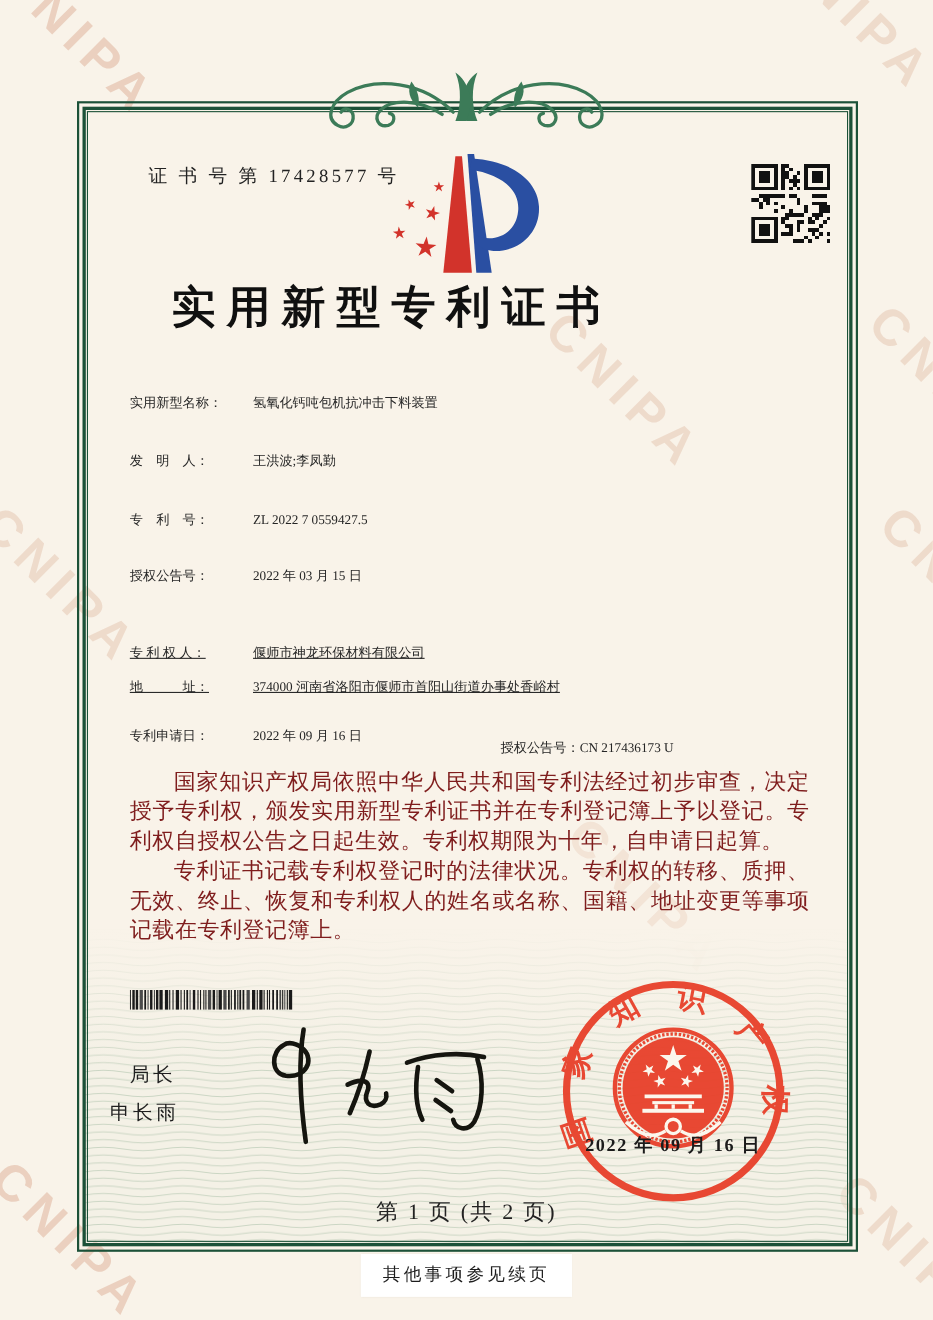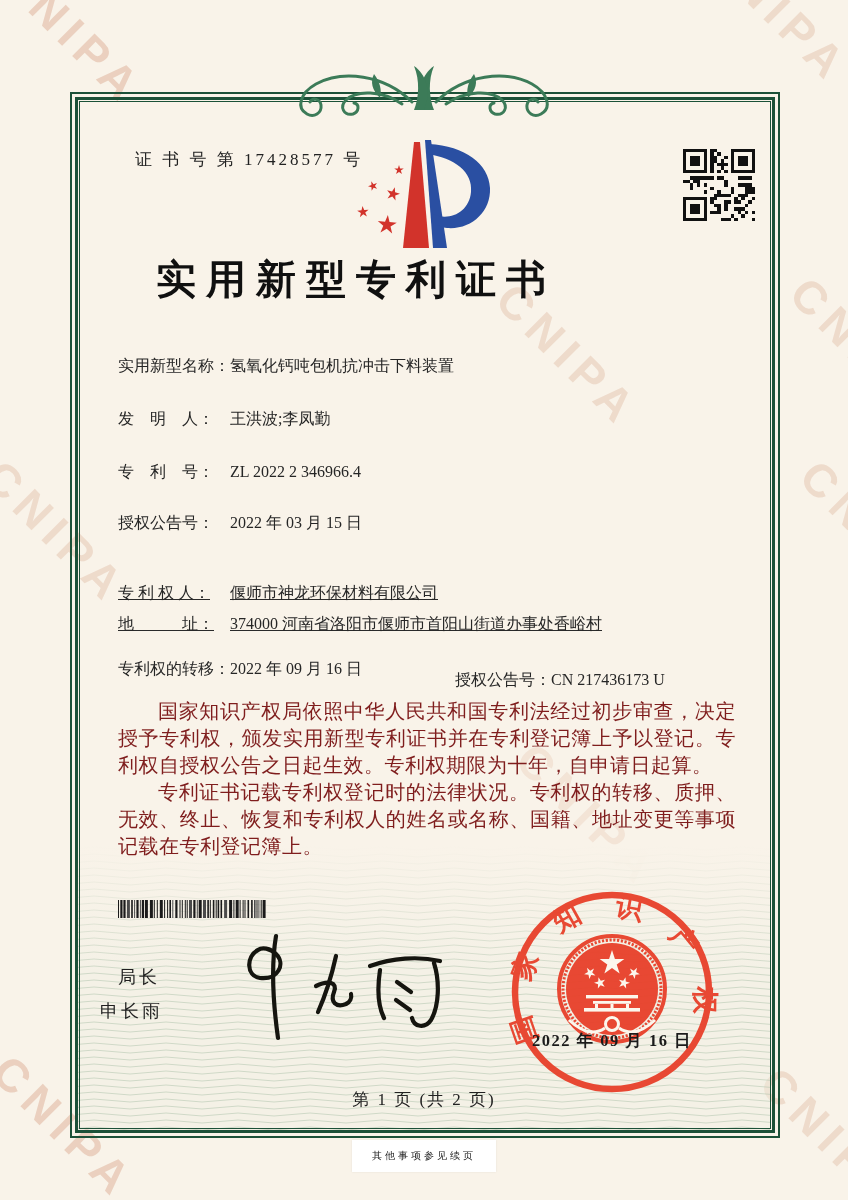--- a/index.html
+++ b/index.html
@@ -23,40 +23,40 @@
   .frame-in{position:absolute;left:1px;top:1px;right:1px;bottom:1px;border:1px solid #1c5138;}
   
   .waves{left:76px;top:845px;width:694px;height:287px;z-index:1;}
   .waves-fade{left:76px;top:845px;width:694px;height:130px;z-index:1;
     background:linear-gradient(#f9f3e9, rgba(249,243,233,0));}
   .certno{left:115px;top:148px;font-size:17px;letter-spacing:3px;color:#222;z-index:2;margin-left:20px;}
   .logo{left:343px;top:138px;width:160px;height:115px;z-index:2;}
   .qr{left:683px;top:149px;width:72px;height:72px;z-index:2;}
   .title{left:0;top:252px;width:712px;text-align:center;font-size:40px;font-weight:700;
     letter-spacing:10px;color:#101010;z-index:2;}
-  .field-row{left:118px;width:640px;font-size:16px;line-height:22px;display:flex;z-index:2;}
+  .field-row{left:118px;width:640px;font-size:12px;line-height:22px;display:flex;z-index:2;}
   .field-label{flex:0 0 112px;color:#262626;white-space:nowrap;}
   .field-value{color:#262626;white-space:nowrap;}
   .grant-col2{position:absolute;left:337px;top:11px;display:flex;}
   .paras{left:118px;top:698px;width:618px;z-index:2;}
   .paras p{margin:0;font-size:20px;line-height:27px;text-indent:2em;text-align:justify;
     letter-spacing:0.5px;color:#7f1d1d;}
   .barcode{left:118px;top:900px;width:150px;height:18px;z-index:2;}
   .director-title{left:118px;top:965px;font-family:Liberation Serif, serif;
     font-size:18px;letter-spacing:3px;color:#1f1f1f;z-index:2;}
   .director-name{left:100px;top:999px;font-family:"Liberation Sans","DejaVu Sans",sans-serif;
     font-size:18px;letter-spacing:3px;color:#1f1f1f;z-index:2;}
   .signature{left:232px;top:930px;width:235px;height:115px;z-index:3;}
   .seal{left:497px;top:877px;width:230px;height:230px;z-index:3;opacity:0.95;}
   .seal-date{left:500px;top:1030px;width:224px;text-align:center;font-size:16.5px;
     letter-spacing:1.5px;color:#1b1b1b;z-index:4;font-weight:600;}
-  .page-number{left:0;top:1088px;width:848px;text-align:center;font-size:17px;
+  .page-number{left:0;top:1088px;width:848px;text-align:center;font-size:20px;
     letter-spacing:2px;color:#222;z-index:2;}
   .note-box{left:50%;transform:translateX(-50%);top:1140px;background:#ffffff;
-    padding:9px 20px;font-size:10px;letter-spacing:3px;color:#1d1d1d;z-index:2;
+    padding:9px 20px;font-size:16px;letter-spacing:3px;color:#1d1d1d;z-index:2;
     box-shadow:0 0 2px rgba(0,0,0,0.08);white-space:nowrap;}
   .flourish{left:284px;top:56px;width:280px;height:66px;z-index:2;}
 </style>
 </head>
 <body>
 
 <div class="wm" style="left:-18px;top:6px;color:rgba(201,130,96,0.30);">CNIPA</div>
 <div class="wm" style="left:688px;top:-16px;">CNIPA</div>
 <div class="wm" style="left:478px;top:328px;">CNIPA</div>
 <div class="wm" style="left:772px;top:322px;">CNIPA</div>
@@ -517,36 +517,36 @@
 <div class="abs field-row" style="top:355px;">
   <span class="field-label">实用新型名称：</span>
   <span class="field-value">氢氧化钙吨包机抗冲击下料装置</span>
 </div>
 <div class="abs field-row" style="top:408px;">
   <span class="field-label">发　明　人：</span>
   <span class="field-value">王洪波;李凤勤</span>
 </div>
 <div class="abs field-row" style="top:461px;">
   <span class="field-label">专　利　号：</span>
-  <span class="field-value">ZL 2022 2 346966.4</span>
+  <span class="field-value">ZL 2022 7 0559427.5</span>
 </div>
 <div class="abs field-row" style="top:512px;">
   <span class="field-label">授权公告号：</span>
   <span class="field-value">2022 年 03 月 15 日</span>
 </div>
 <div class="abs field-row" style="top:582px;text-decoration:underline;">
   <span class="field-label">专 利 权 人：</span>
   <span class="field-value">偃师市神龙环保材料有限公司</span>
 </div>
 <div class="abs field-row" style="top:613px;text-decoration:underline;">
   <span class="field-label">地　　　址：</span>
   <span class="field-value">374000 河南省洛阳市偃师市首阳山街道办事处香峪村</span>
 </div>
 <div class="abs field-row" style="top:658px;">
-  <span class="field-label">专利权的转移：</span>
+  <span class="field-label">专利申请日：</span>
   <span class="field-value">2022 年 09 月 16 日</span>
   <span class="grant-col2">
     <span class="field-label" style="flex:none;">授权公告号：</span>
     <span class="field-value">CN 217436173 U</span>
   </span>
 </div>
 
 <div class="abs paras">
   <p>国家知识产权局依照中华人民共和国专利法经过初步审查，决定授予专利权，颁发实用新型专利证书并在专利登记簿上予以登记。专利权自授权公告之日起生效。专利权期限为十年，自申请日起算。</p>
   <p>专利证书记载专利权登记时的法律状况。专利权的转移、质押、无效、终止、恢复和专利权人的姓名或名称、国籍、地址变更等事项记载在专利登记簿上。</p>

